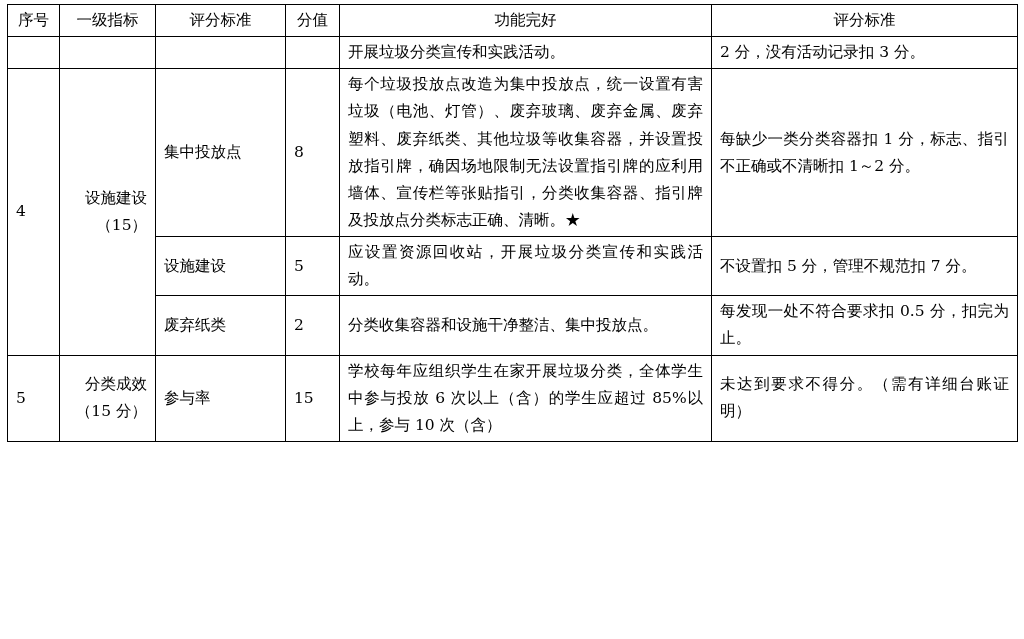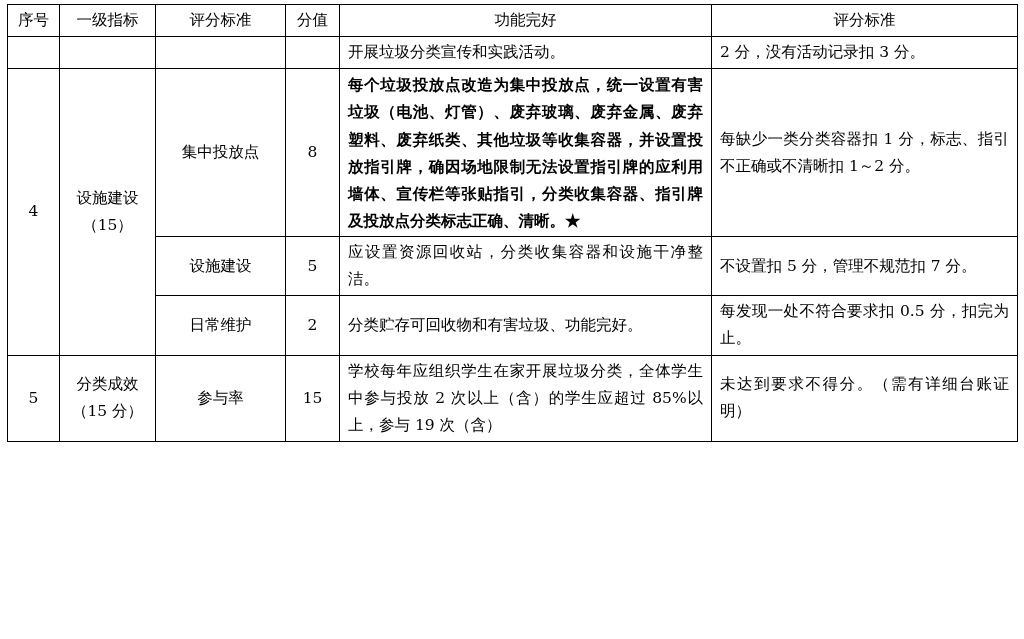--- a/index.html
+++ b/index.html
@@ -43,32 +43,32 @@
   col.c-cont  { width: 372px; }
   col.c-crit  { width: 306px; }
 
   .hd {
     text-align: center;
     font-size: 16.5px;
     padding-top: 10px;
     padding-bottom: 10px;
     line-height: 1.45;
   }
-  .ctr { text-align: center; }
+  .ctr { }
   .just {
     text-align: justify;
     text-align-last: left;
     text-justify: inter-ideograph;
   }
   .cell-content { padding: 8px 10px 8px 10px; }
   .cell-criteria { padding: 8px 10px 8px 10px; }
   .vmid { vertical-align: middle; }
-  .tall { line-height: 1.95; font-weight: bold; }
+  .tall { line-height: 1.95; }
   .l1label {
-    text-align: center;
+    text-align: right;
     line-height: 2.0;
   }
 </style>
 </head>
 <body>
 
 <div class="sheet">
   <table class="grid">
     <colgroup>
       <col class="c-seq">
@@ -102,34 +102,34 @@
         <td class="l1label vmid" rowspan="3">设施建设（15）</td>
         <td class="ctr vmid">集中投放点</td>
         <td class="ctr vmid">8</td>
         <td class="cell-content just tall">每个垃圾投放点改造为集中投放点，统一设置有害垃圾（电池、灯管）、废弃玻璃、废弃金属、废弃塑料、废弃纸类、其他垃圾等收集容器，并设置投放指引牌，确因场地限制无法设置指引牌的应利用墙体、宣传栏等张贴指引，分类收集容器、指引牌及投放点分类标志正确、清晰。★</td>
         <td class="cell-criteria just vmid">每缺少一类分类容器扣 1 分，标志、指引不正确或不清晰扣 1～2 分。</td>
       </tr>
 
       <tr>
         <td class="ctr vmid">设施建设</td>
         <td class="ctr vmid">5</td>
-        <td class="cell-content just">应设置资源回收站，分类收集容器和设施干净整洁。</td>
+        <td class="cell-content just">应设置资源回收站，开展垃圾分类宣传和实践活动。</td>
         <td class="cell-criteria just vmid">不设置扣 5 分，管理不规范扣 7 分。</td>
       </tr>
 
       <tr>
-        <td class="ctr vmid">日常维护</td>
+        <td class="ctr vmid">废弃纸类</td>
         <td class="ctr vmid">2</td>
-        <td class="cell-content just">分类贮存可回收物和有害垃圾、功能完好。</td>
+        <td class="cell-content just">分类收集容器和设施干净整洁、集中投放点。</td>
         <td class="cell-criteria just vmid">每发现一处不符合要求扣 0.5 分，扣完为止。</td>
       </tr>
 
       <tr>
         <td class="ctr vmid">5</td>
         <td class="l1label vmid">分类成效（15 分）</td>
         <td class="ctr vmid">参与率</td>
         <td class="ctr vmid">15</td>
-        <td class="cell-content just">学校每年应组织学生在家开展垃圾分类，全体学生中参与投放 2 次以上（含）的学生应超过 85%以上，参与 19 次（含）</td>
+        <td class="cell-content just">学校每年应组织学生在家开展垃圾分类，全体学生中参与投放 6 次以上（含）的学生应超过 85%以上，参与 10 次（含）</td>
         <td class="cell-criteria just vmid">未达到要求不得分。（需有详细台账证明）</td>
       </tr>
     </tbody>
   </table>
 </div>
 
 </body></html>

